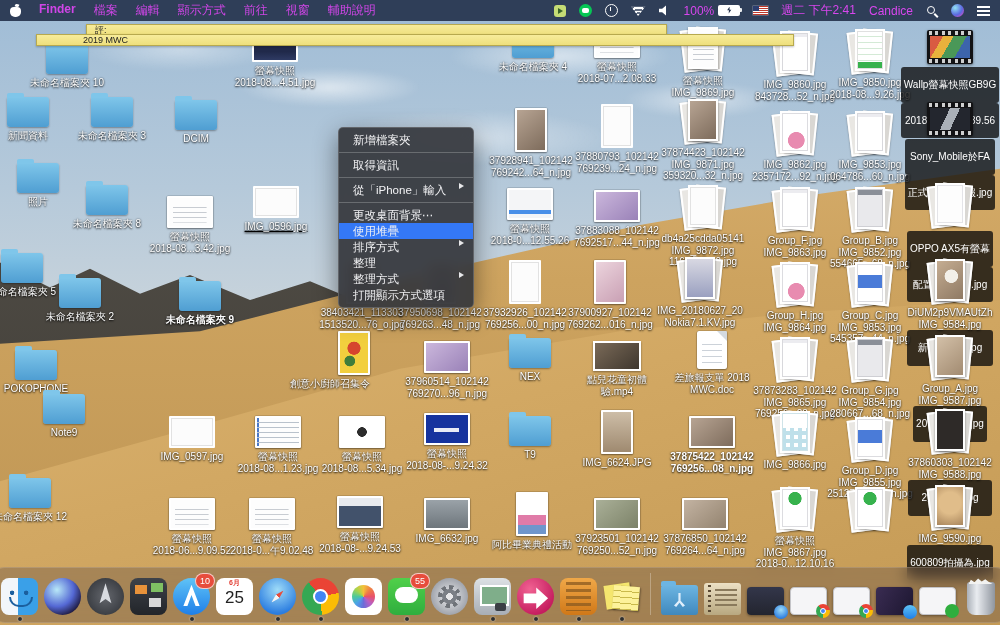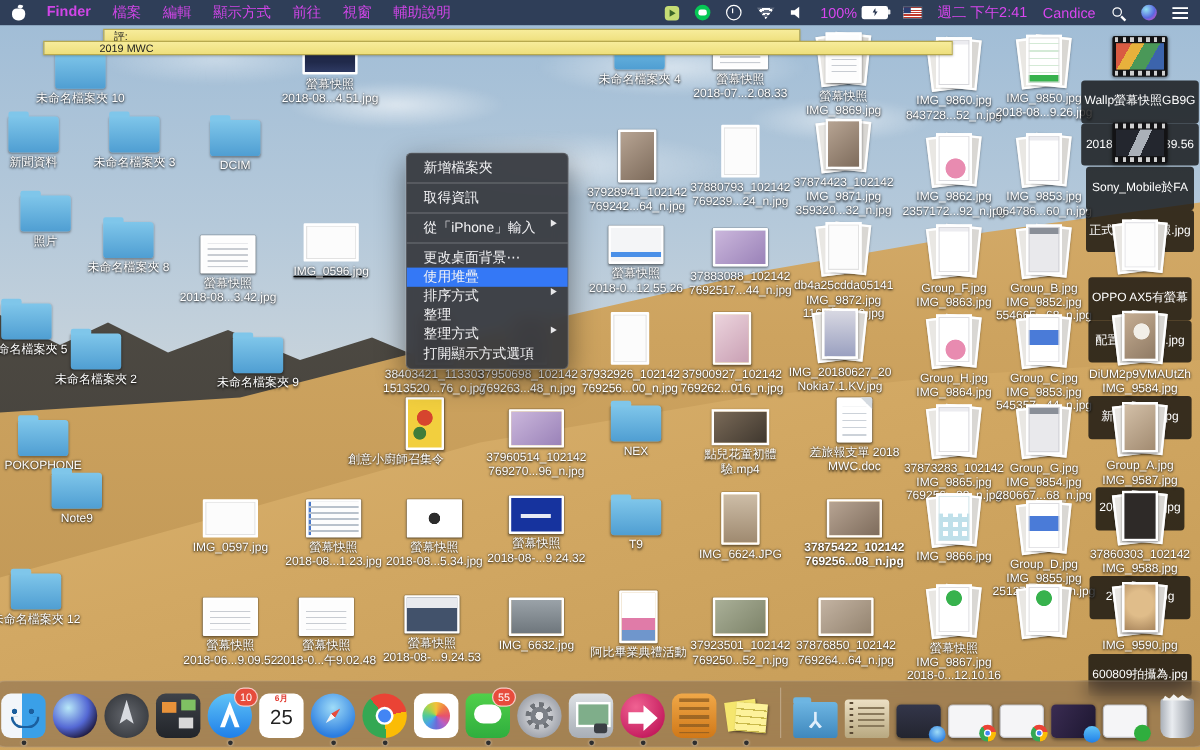--- a/index.html
+++ b/index.html
@@ -327,21 +327,21 @@
       <div class="lbl">
         <span class="ln">未命名檔案夾 5</span>
       </div>
     </div>
     <div class="di" style="left: 25px; top: 278px;">
       <div class="th folder"></div>
       <div class="lbl">
         <span class="ln">未命名檔案夾 2</span>
       </div>
     </div>
-    <div class="di" style="left: 160px; top: 281px;">
+    <div class="di" style="left: 145px; top: 281px; font-weight: bold;">
       <div class="th folder"></div>
       <div class="lbl">
         <span class="ln">未命名檔案夾 9</span>
       </div>
     </div>
     <div class="di" style="left: -19px; top: 350px;">
       <div class="th folder"></div>
       <div class="lbl">
         <span class="ln">POKOPHONE</span>
       </div>

